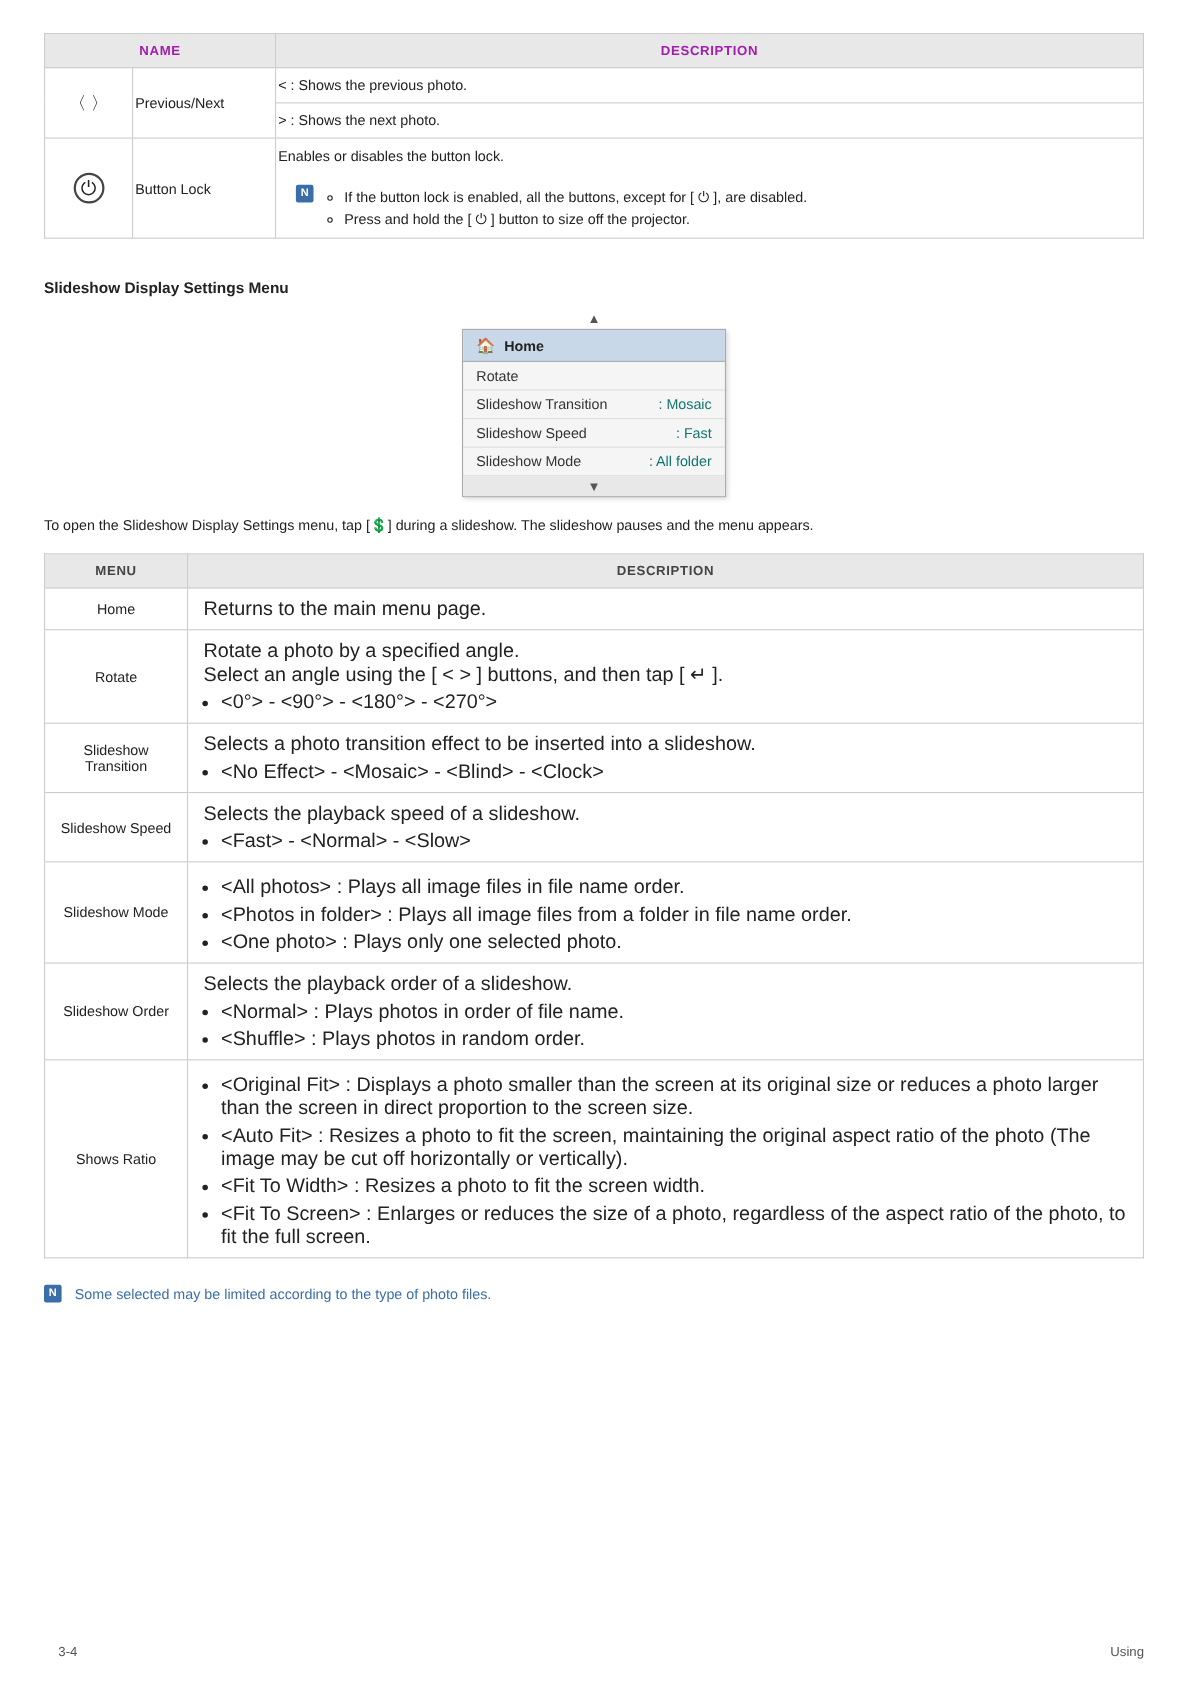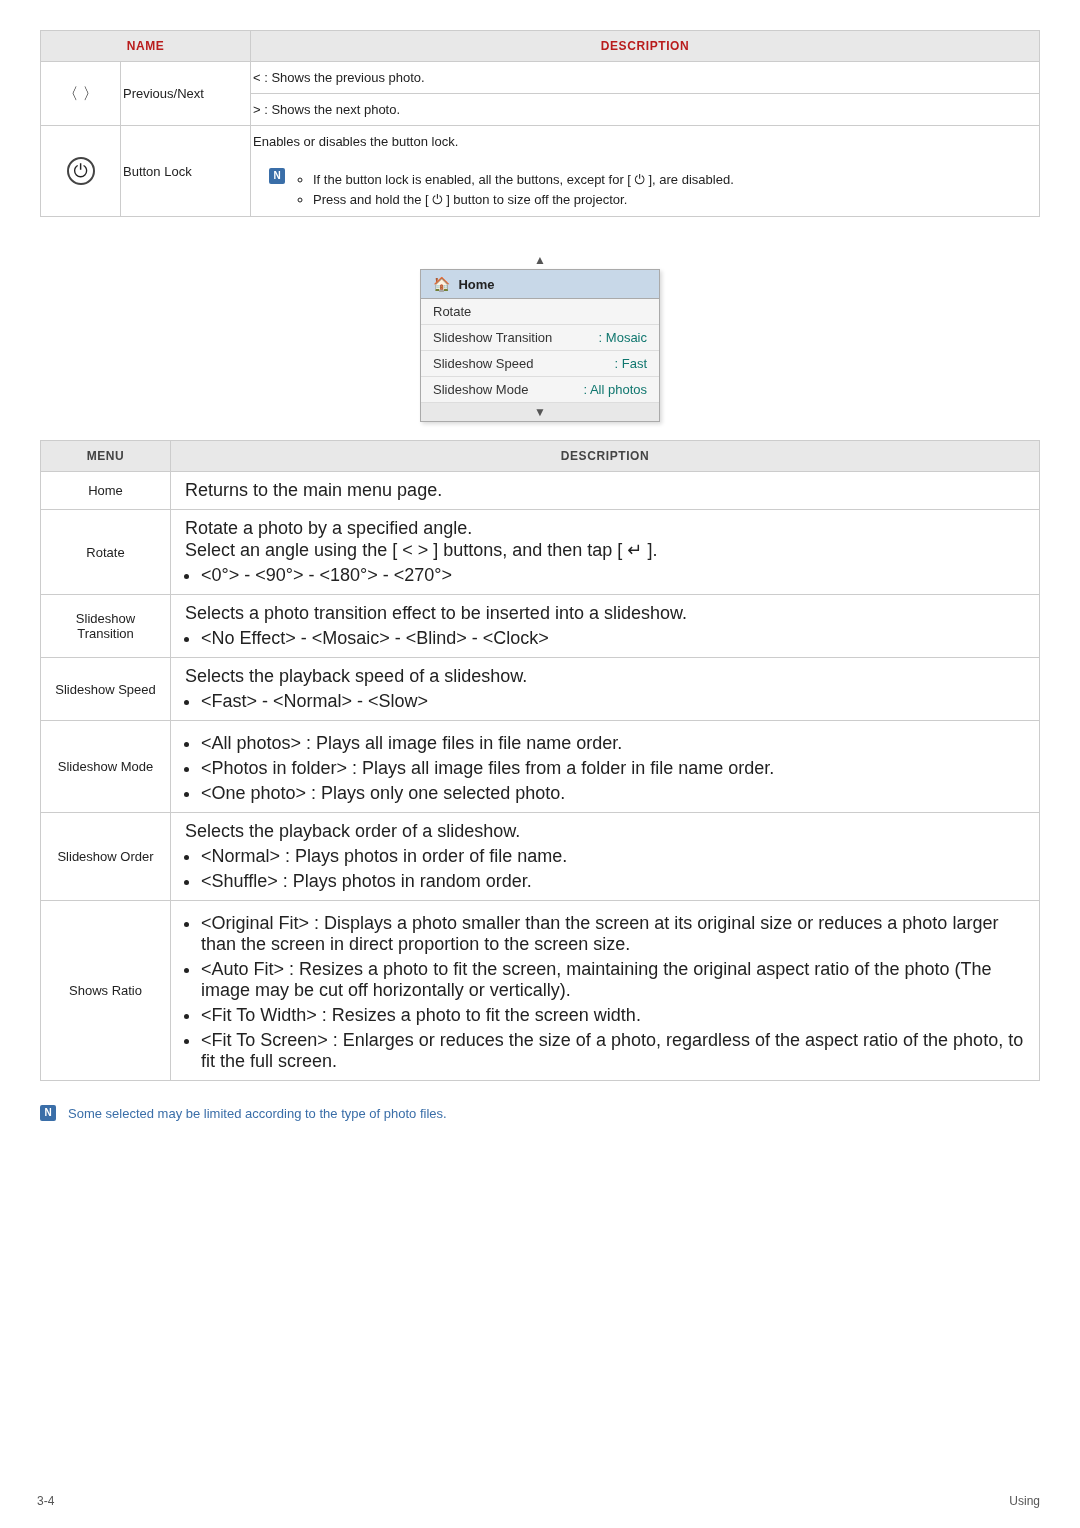--- a/index.html
+++ b/index.html
@@ -15,21 +15,21 @@
     }
 
     
     .top-table {
       width: 100%;
       border-collapse: collapse;
       margin-bottom: 36px;
     }
     .top-table th {
       background: #e8e8e8;
-      color: #b91c1c;
+      color: #a21caf;
       font-weight: bold;
       font-size: 12px;
       letter-spacing: 0.05em;
       text-align: center;
       padding: 8px 12px;
       border: 1px solid #ccc;
     }
     .top-table td {
       border: 1px solid #ccc;
       padding: 8px 2px;
@@ -181,21 +181,21 @@
       display: flex;
       align-items: center;
       gap: 6px;
       margin-top: 8px;
     }
 
     
     .page-footer {
       position: absolute;
       bottom: 20px;
-      left: 37px;
+      left: 53px;
       right: 40px;
       display: flex;
       justify-content: space-between;
       font-size: 12px;
       color: #555;
     }
   </style>
 </head>
 <body>
 
@@ -233,20 +233,21 @@
               <li>Press and hold the [ ⏻ ] button to size off the projector.</li>
             </ul>
           </li>
         </ul>
       </td>
     </tr>
   </tbody>
 </table>
 
 <div>
+  <div class="section-title">Slideshow Display Settings Menu</div>
 
   <div class="menu-popup-container">
     <div style="display:flex; flex-direction:column; align-items:center;">
       <div style="font-size:12px; color:#555; margin-bottom:2px;">▲</div>
       <div class="menu-popup">
         <div class="menu-popup-header">
           <span class="home-icon">🏠</span>
           <span>Home</span>
         </div>
         <div class="menu-popup-item">
@@ -255,27 +256,30 @@
         <div class="menu-popup-item">
           <span class="item-label">Slideshow Transition</span>
           <span class="item-value">: Mosaic</span>
         </div>
         <div class="menu-popup-item">
           <span class="item-label">Slideshow Speed</span>
           <span class="item-value">: Fast</span>
         </div>
         <div class="menu-popup-item">
           <span class="item-label">Slideshow Mode</span>
-          <span class="item-value">: All photos</span>
+          <span class="item-value">: All folder</span>
         </div>
         <div class="menu-popup-arrow-bottom">▼</div>
       </div>
     </div>
   </div>
 
+  <p class="intro-text">
+    To open the Slideshow Display Settings menu, tap [💲] during a slideshow. The slideshow pauses and the menu appears.
+  </p>
 </div>
 
 <table class="bottom-table">
   <thead>
     <tr>
       <th>MENU</th>
       <th>DESCRIPTION</th>
     </tr>
   </thead>
   <tbody>

